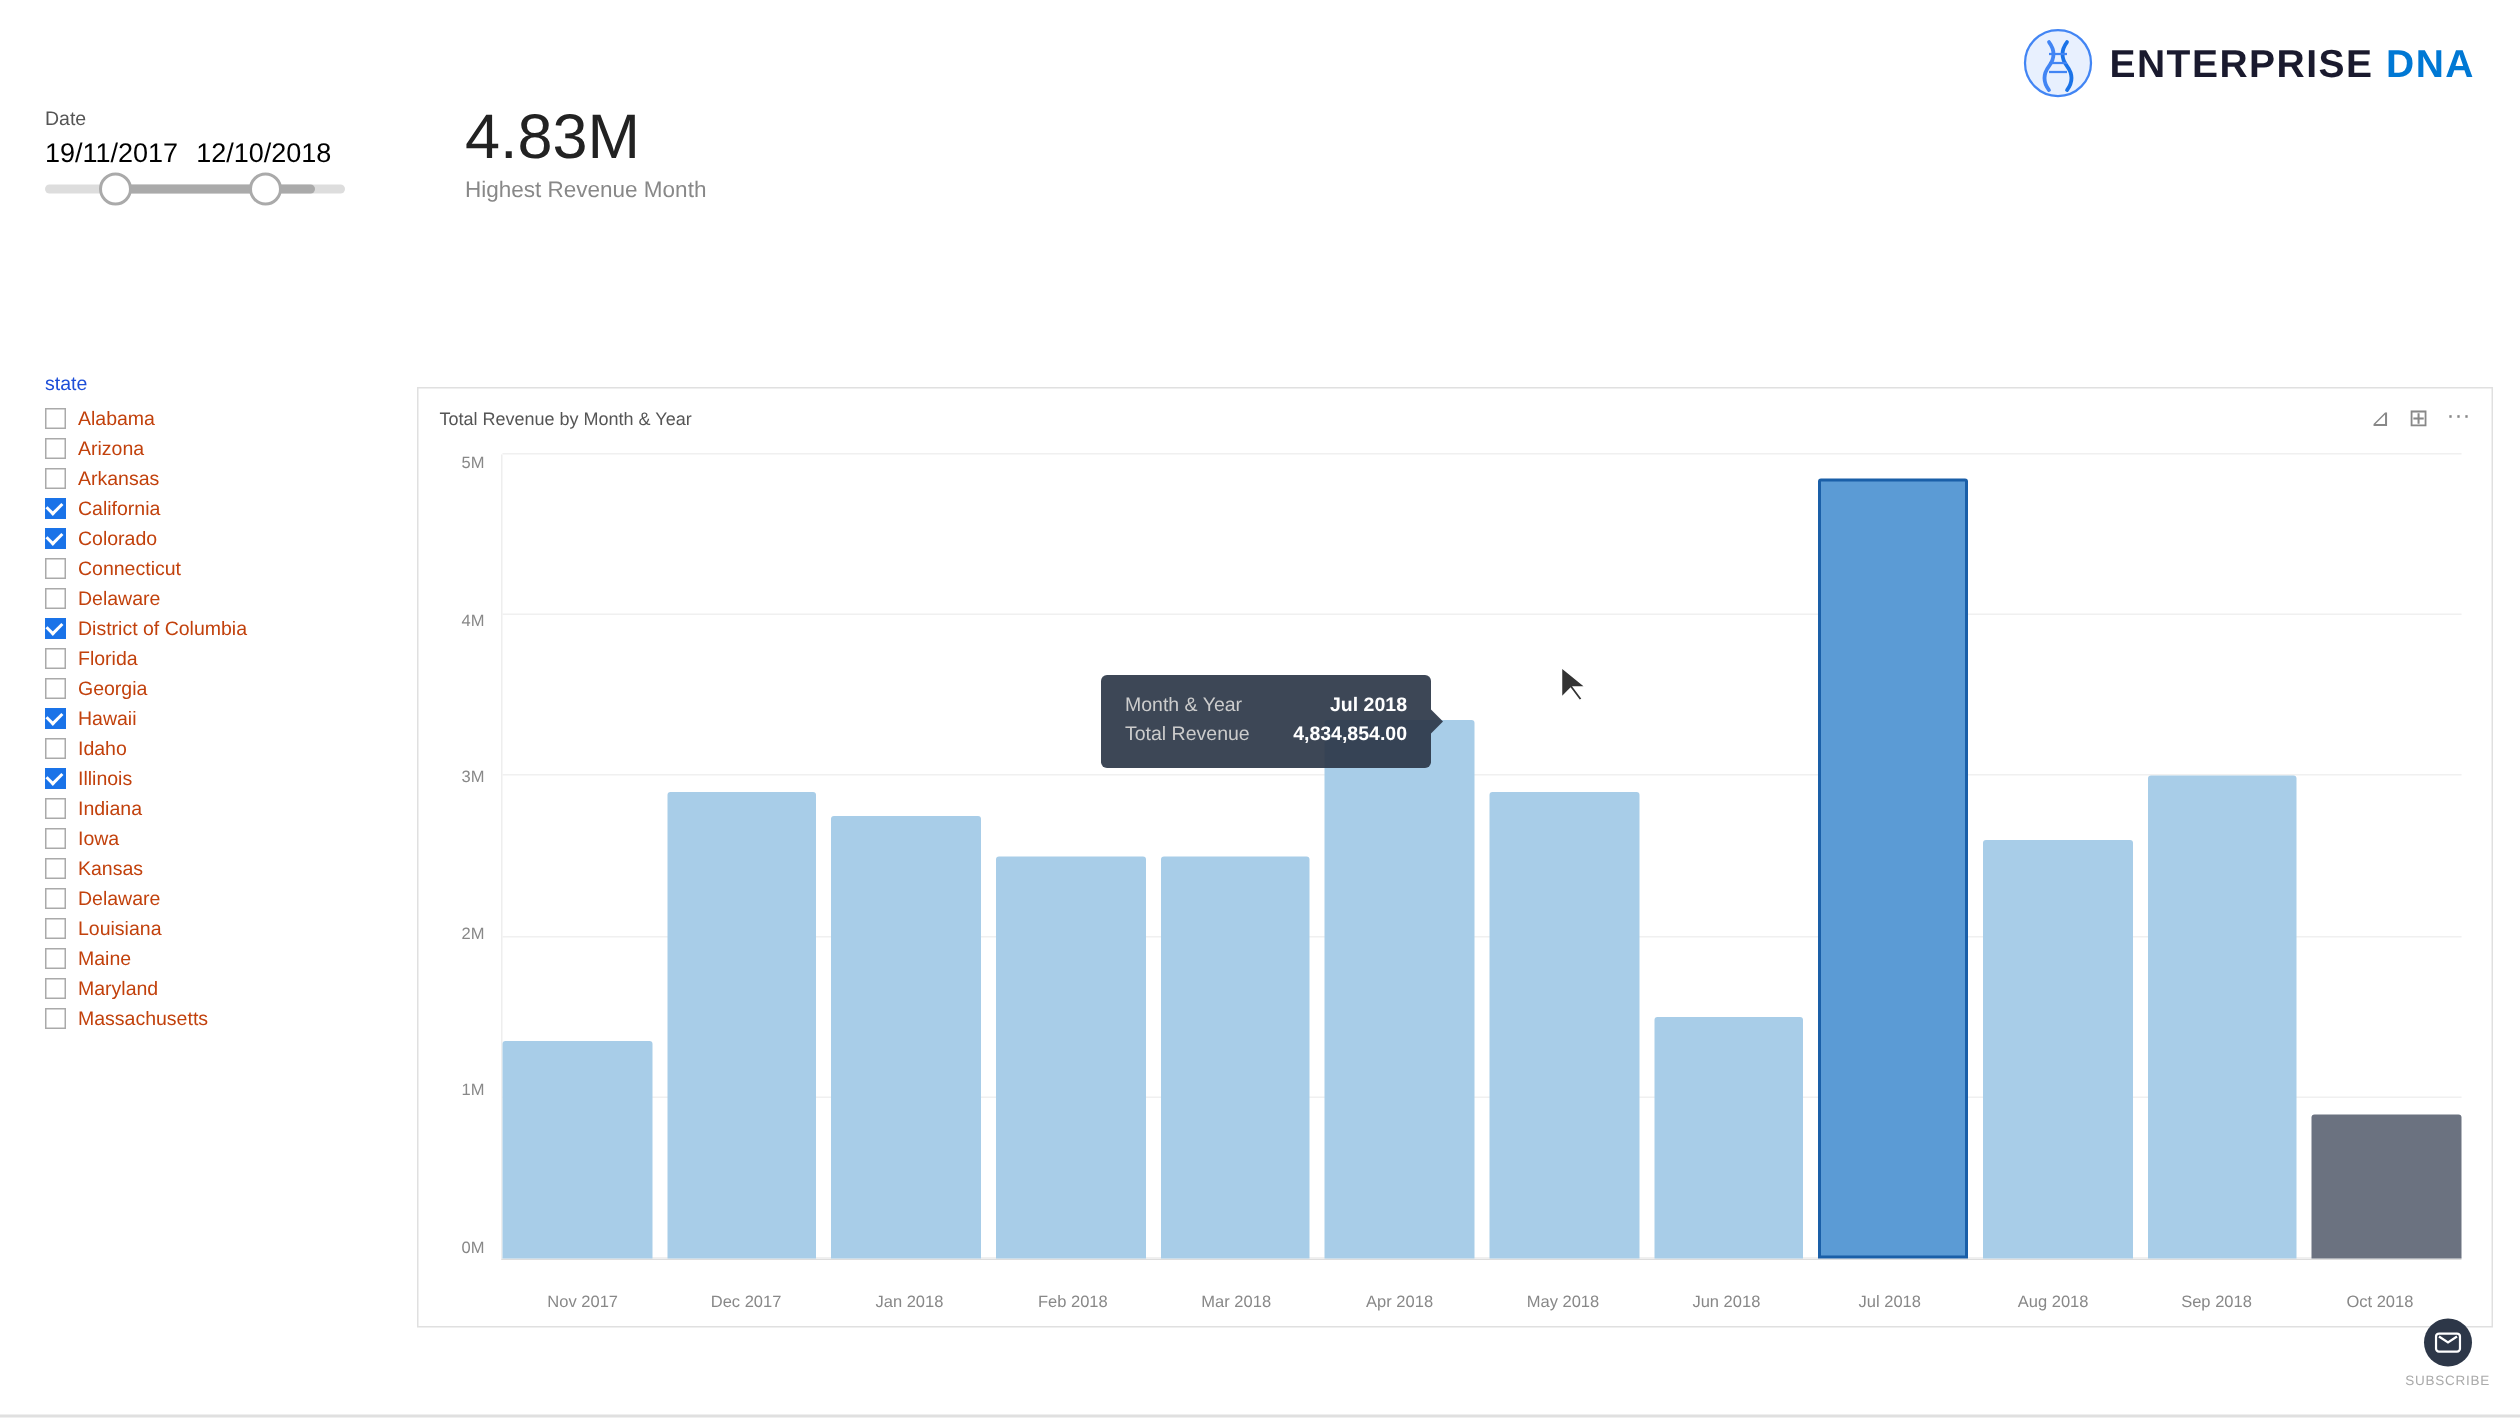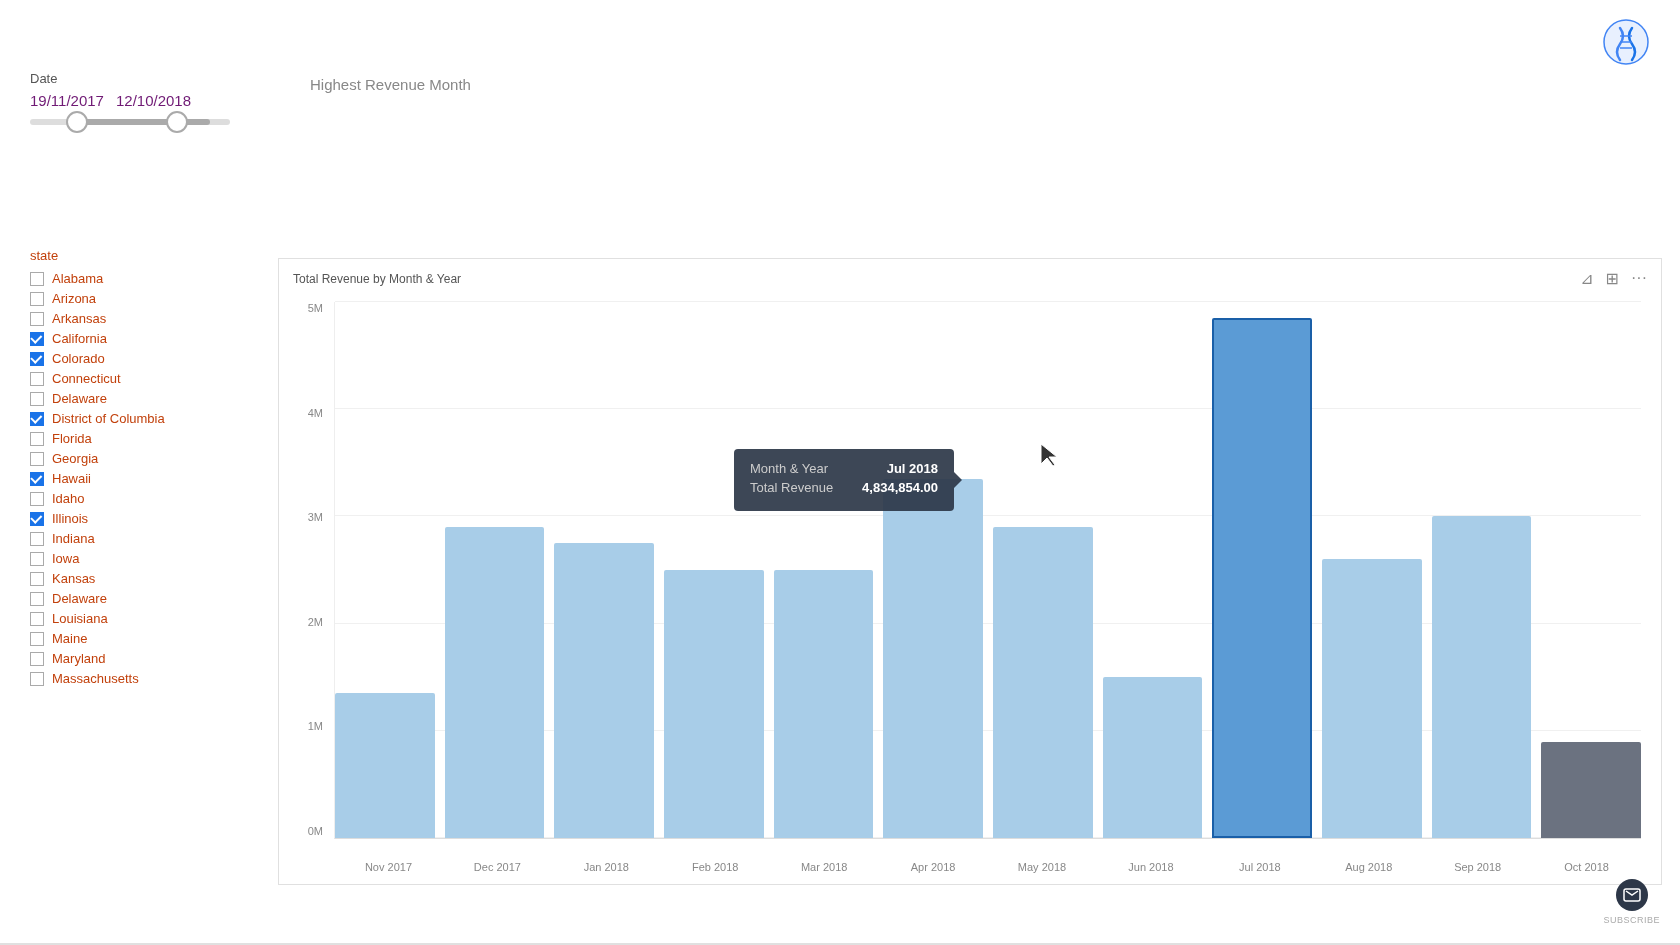--- a/index.html
+++ b/index.html
@@ -39,22 +39,22 @@
     }
     .date-range {
       display: flex;
       align-items: center;
       gap: 12px;
       font-size: 13px;
       color: #333;
       margin-bottom: 10px;
     }
     .date-value {
-      font-size: 15px;
-      color: #701a75;
+      font-size: 18px;
+      color: #000000;
     }
     .slider-track {
       position: relative;
       width: 200px;
       height: 6px;
       background: #ddd;
       border-radius: 3px;
       margin-top: 4px;
     }
     .slider-fill {
@@ -100,21 +100,21 @@
 
     
     .state-filter {
       position: absolute;
       top: 248px;
       left: 30px;
       width: 230px;
     }
     .filter-title {
       font-size: 13px;
-      color: #c2410c;
+      color: #1d4ed8;
       margin-bottom: 8px;
     }
     .state-list {
       display: flex;
       flex-direction: column;
       gap: 5px;
     }
     .state-item {
       display: flex;
       align-items: center;
@@ -351,36 +351,40 @@
 
 <div class="logo-area">
   <svg class="logo-icon" viewBox="0 0 48 48" fill="none" xmlns="http://www.w3.org/2000/svg">
     <circle cx="24" cy="24" r="22" fill="#e8f0fe" stroke="#4285f4" stroke-width="1.5"></circle>
     <path d="M18 10 Q24 18 18 26 Q12 34 18 42" stroke="#4285f4" stroke-width="2.5" fill="none" stroke-linecap="round"></path>
     <path d="M30 10 Q24 18 30 26 Q36 34 30 42" stroke="#1a73e8" stroke-width="2.5" fill="none" stroke-linecap="round"></path>
     <line x1="18" y1="18" x2="30" y2="18" stroke="#4285f4" stroke-width="1.5"></line>
     <line x1="18" y1="24" x2="30" y2="24" stroke="#4285f4" stroke-width="1.5"></line>
     <line x1="18" y1="30" x2="30" y2="30" stroke="#4285f4" stroke-width="1.5"></line>
   </svg>
+  <div style="font-size:26px; font-weight:700; color:#1a1a2e; letter-spacing:1px;">
+    <span>ENTERPRISE</span><span style="color:#0078d4;"> DNA</span>
+  </div>
 </div>
 
 <div class="date-section">
   <div class="date-label">Date</div>
   <div class="date-range">
     <span class="date-value">19/11/2017</span>
     <span class="date-value">12/10/2018</span>
   </div>
   <div class="slider-track">
     <div class="slider-fill"></div>
     <div class="slider-thumb thumb-left"></div>
     <div class="slider-thumb thumb-right"></div>
   </div>
 </div>
 
 <div class="kpi-section">
+  <div class="kpi-value">4.83M</div>
   <div class="kpi-label">Highest Revenue Month</div>
 </div>
 
 <div class="state-filter">
   <div class="filter-title">state</div>
   <div class="state-list" id="state-list">
       <div class="state-item">
         <div class="checkbox"></div>
         <span>Alabama</span>
       </div>

